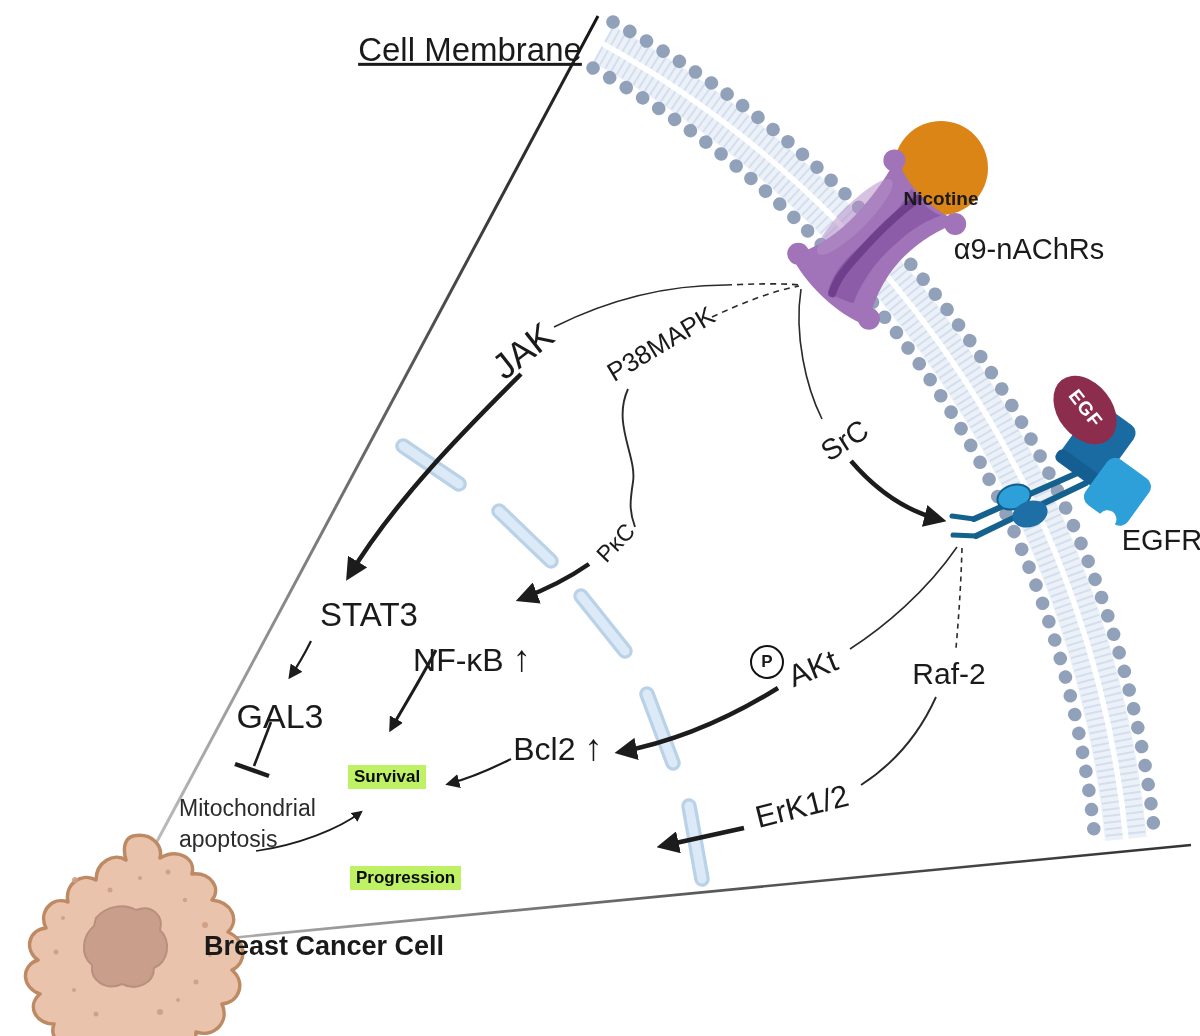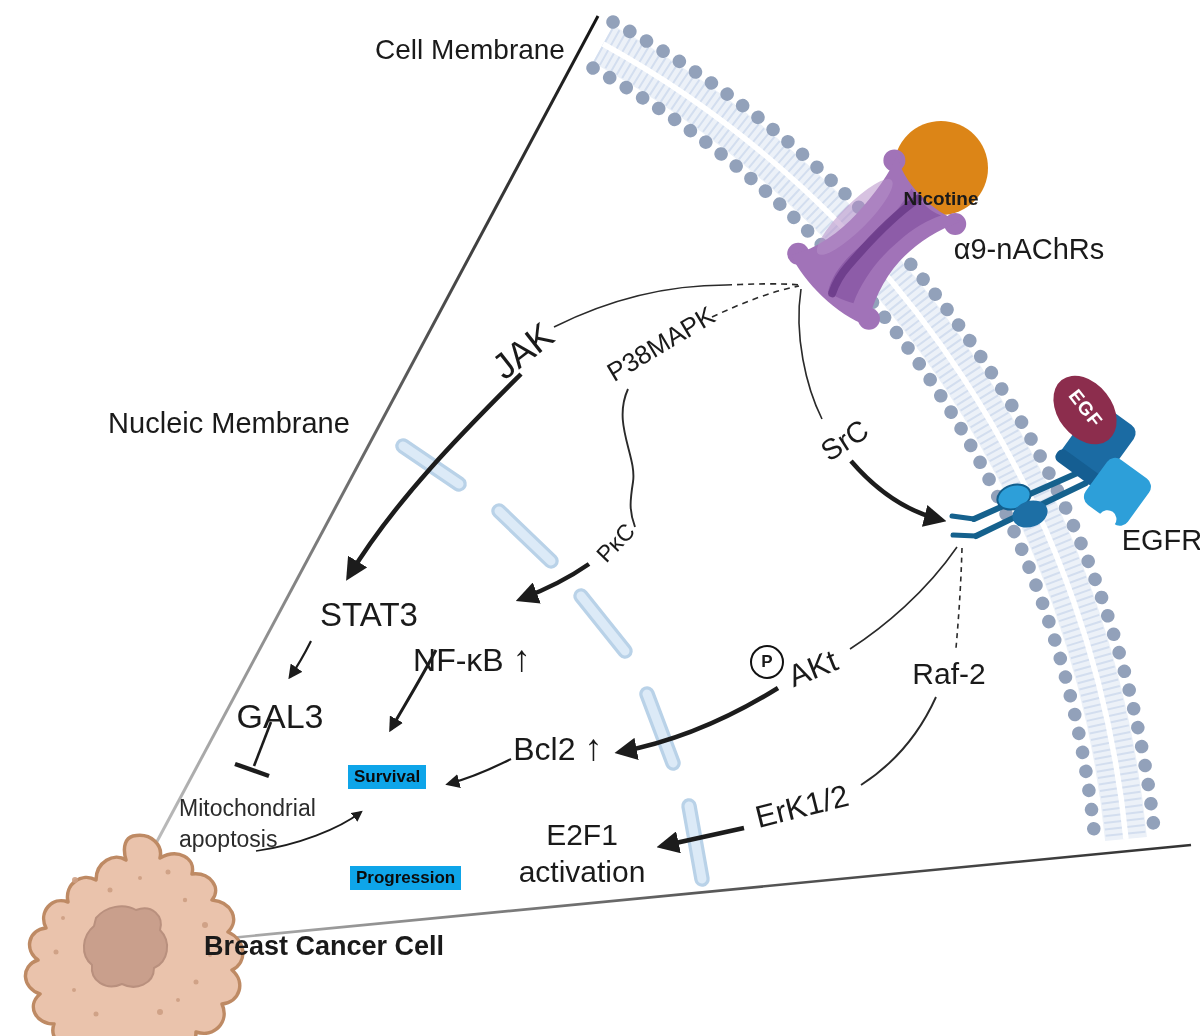--- a/index.html
+++ b/index.html
@@ -3,21 +3,21 @@
 <meta charset="utf-8">
 <style>
   html,body{margin:0;padding:0;background:#fff;}
   #stage{position:relative;width:1200px;height:1036px;background:#fff;overflow:hidden;
          font-family:"Liberation Sans",sans-serif;color:#1a1a1a;}
   #art{position:absolute;left:0;top:0;}
   .lbl{position:absolute;white-space:nowrap;color:#1a1a1a;
        transform:translate(-50%,-50%) rotate(var(--r,0deg));line-height:1.1;}
   .lbl.tl{transform:none;}
   .up{font-size:1.15em;font-weight:400;}
-  .greenbox{position:absolute;background:#0ea5e9;color:#0b0b0b;font-weight:bold;
+  .greenbox{position:absolute;background:#bef264;color:#0b0b0b;font-weight:bold;
             font-size:17px;padding:2px 6px;line-height:1.2;}
   .pcirc{position:absolute;width:30px;height:30px;border:2.5px solid #111;border-radius:50%;
          display:flex;align-items:center;justify-content:center;font-size:17px;font-weight:bold;
          transform:translate(-50%,-50%);background:#fff;}
   .egf-t{color:#fff;font-weight:bold;letter-spacing:1px;}
   .center-col{text-align:center;line-height:1.22;}
   .mito{line-height:1.35;color:#2b2b2b;}
 </style>
 </head>
 <body>
@@ -155,22 +155,21 @@
           <circle cx="110" cy="890" r="2.5"></circle>
       <circle cx="210" cy="955" r="2"></circle>
           <circle cx="178" cy="1000" r="2"></circle>
           <circle cx="74" cy="990" r="2"></circle>
       <circle cx="140" cy="878" r="2"></circle>
           <circle cx="185" cy="900" r="2.2"></circle>
     </g>
   </g>
 </svg>
 
-<div class="lbl" style="left:470px;top:50px;font-size:28px;">Cell Membrane</div>
-<div class="lbl" style="left:229px;top:424px;font-size:29px;">Nucleic Membrane</div>
+<div class="lbl" style="left:470px;top:50px;font-size:33px;text-decoration:underline;">Cell Membrane</div>
 
 <div class="lbl" style="left:941px;top:167px;font-size:19px;font-weight:600;margin-top:32px;">Nicotine</div>
 <div class="lbl" style="left:1029px;top:250px;font-size:29px;">α9-nAChRs</div>
 <div class="lbl egf-t" style="left:1085px;top:409px;font-size:19px;--r:52deg;">EGF</div>
 <div class="lbl" style="left:1162px;top:541px;font-size:29px;">EGFR</div>
 
 <div class="lbl" style="left:523px;top:351px;font-size:36px;--r:-38deg;">JAK</div>
 <div class="lbl" style="left:661px;top:344px;font-size:26px;--r:-31deg;">P38MAPK</div>
 <div class="lbl" style="left:616px;top:543px;font-size:23px;--r:-46deg;">PκC</div>
 <div class="lbl" style="left:845px;top:441px;font-size:29px;--r:-33deg;">SrC</div>
@@ -186,24 +185,20 @@
       <span>P</span>
     </div>
 <div class="lbl" style="left:813px;top:669px;font-size:31px;--r:-22deg;">AKt</div>
 <div class="lbl" style="left:949px;top:673px;font-size:30px;">Raf-2</div>
 
 <div class="lbl" style="left:558px;top:748px;font-size:32px;">
   <span>Bcl2</span>
   <span class="up">↑</span>
 </div>
 <div class="lbl" style="left:802px;top:807px;font-size:31px;--r:-14deg;">ErK1/2</div>
-<div class="lbl center-col" style="left:582px;top:854px;font-size:30px;">
-  <div>E2F1</div>
-  <div>activation</div>
-</div>
 
 <div class="lbl tl mito" style="left:179px;top:793px;font-size:23px;">
   <div>Mitochondrial</div>
   <div>apoptosis</div>
 </div>
 
 <div class="greenbox" style="left:348px;top:765px;">Survival</div>
 <div class="greenbox" style="left:350px;top:866px;">Progression</div>
 
 <div class="lbl" style="left:324px;top:947px;font-size:27px;font-weight:bold;">Breast Cancer Cell</div>

